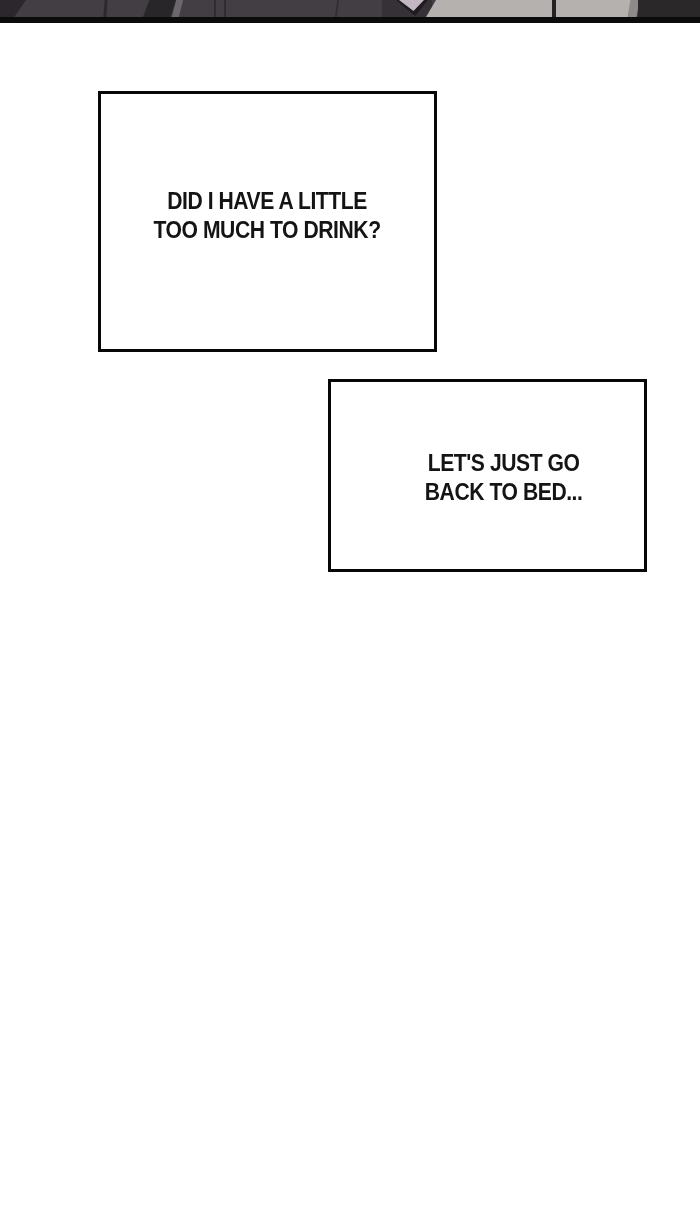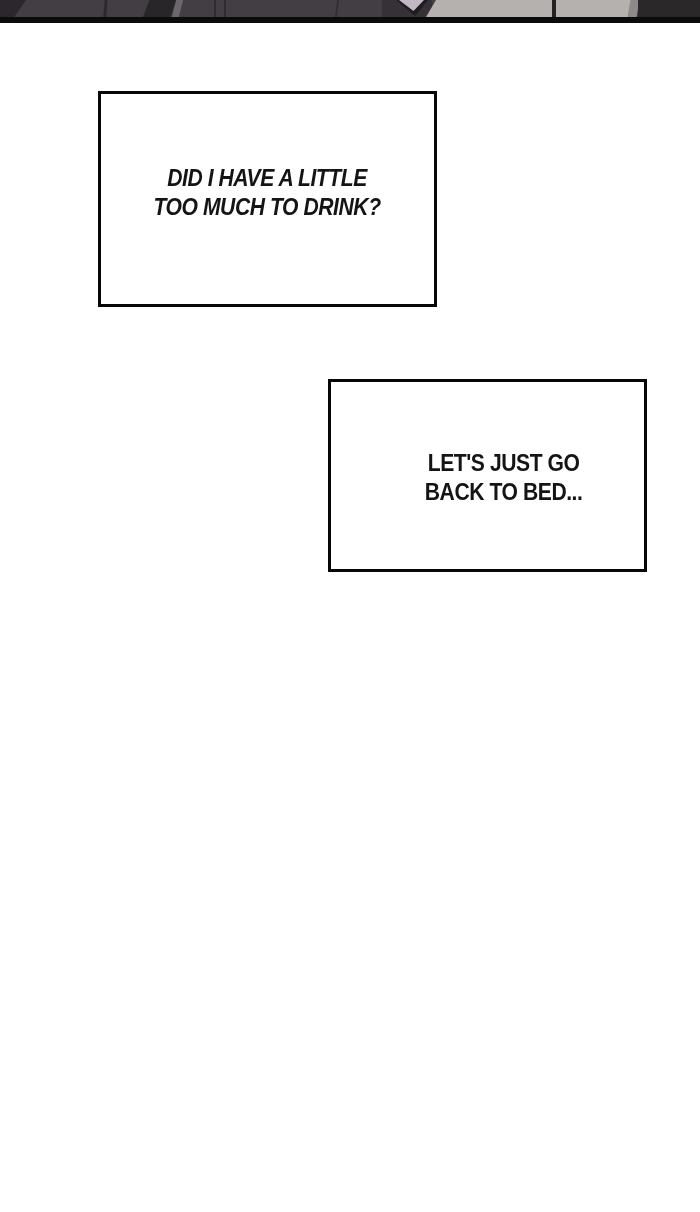--- a/index.html
+++ b/index.html
@@ -123,21 +123,21 @@
     position: absolute;
     background: #ffffff;
     border: 3px solid #070707;
     box-sizing: border-box;
     display: flex;
     align-items: center;
     justify-content: center;
   }
   .caption-box.box-1 {
     left: 98px; top: 91px;
-    width: 339px; height: 216px; font-style: italic;
+    width: 339px; height: 261px;
   }
   .caption-box.box-2 {
     left: 328px; top: 379px;
     width: 319px; height: 193px; padding-left: 32px;
   }
   .caption-text {
     font-weight: 700;
     font-size: 24px;
     line-height: 29px;
     letter-spacing: -0.5px;

